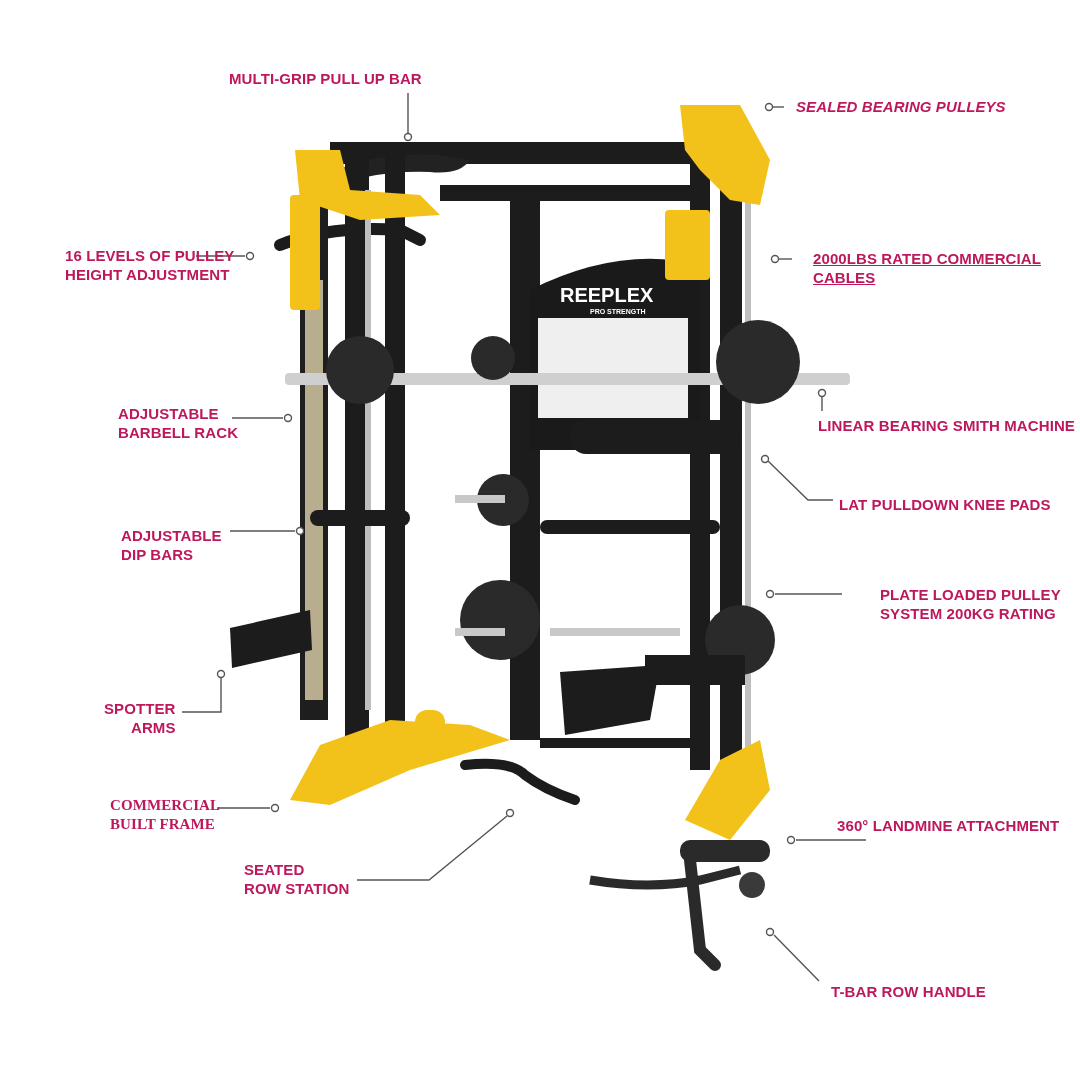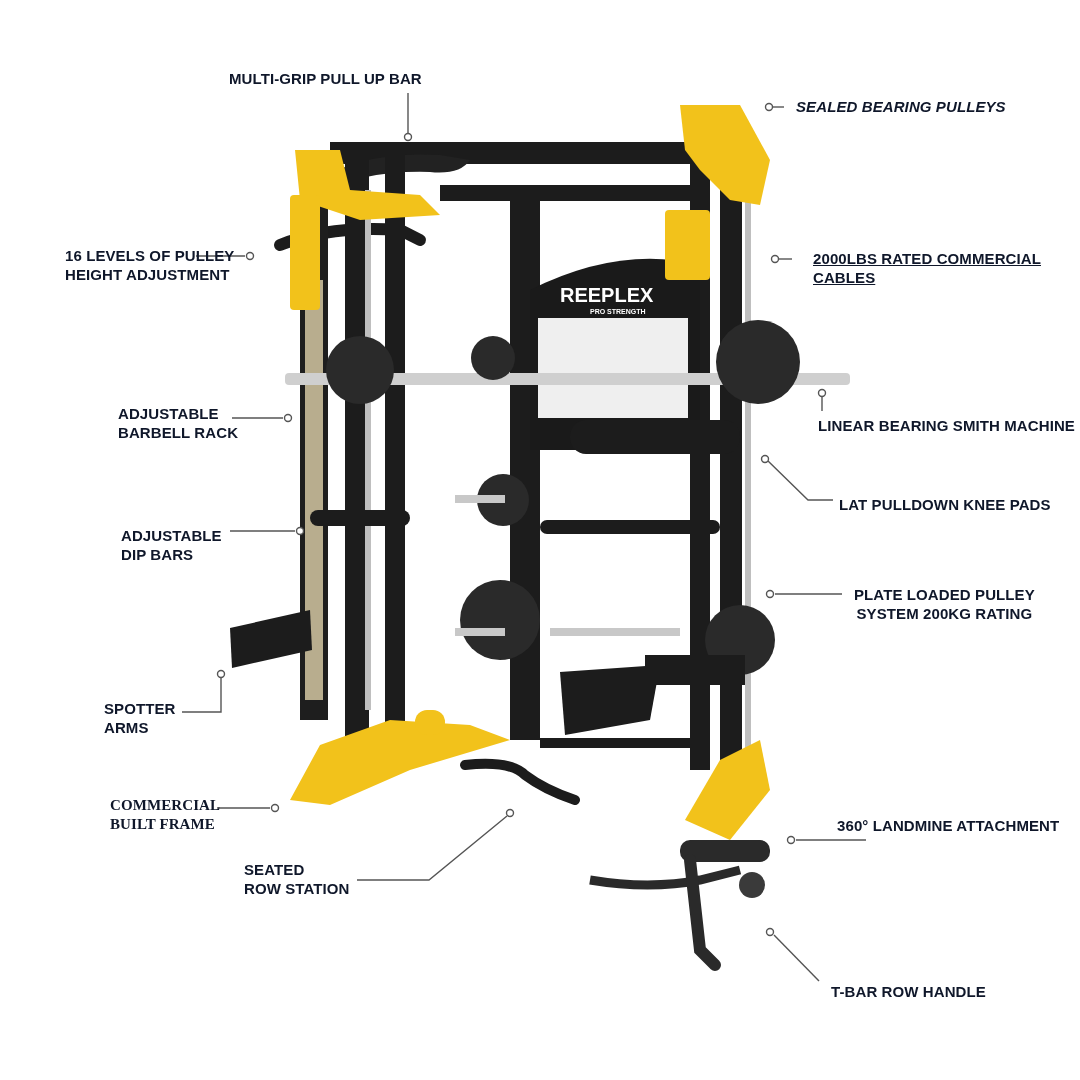--- a/index.html
+++ b/index.html
@@ -1,18 +1,18 @@
 <!DOCTYPE html>
 <html><head>
 <meta charset="utf-8">
 <style>
   html, body { margin:0; padding:0; background:#ffffff; }
   body { width:1080px; height:1080px; position:relative; overflow:hidden;
          font-family:"Liberation Sans", "DejaVu Sans", sans-serif; }
-  .label { position:absolute; color:#0f172a; font-weight:700; font-size:15px;
+  .label { position:absolute; color:#be185d; font-weight:700; font-size:15px;
            line-height:19px; letter-spacing:0.1px; text-transform:uppercase; white-space:nowrap; }
   .label span { display:block; }
   svg.overlay { position:absolute; left:0; top:0; }
   .machine { position:absolute; left:0; top:0; }
 </style>
 </head>
 <body>
 
 <svg class="machine" width="1080" height="1080" viewBox="0 0 1080 1080">
 
@@ -130,25 +130,25 @@
 <div class="label" style="left:818px;top:416px;">
   <span>LINEAR BEARING SMITH MACHINE</span>
 </div>
 <div class="label" style="left:839px;top:495px;">
   <span>LAT PULLDOWN KNEE PADS</span>
 </div>
 <div class="label" style="left:121px;top:526px;">
   <span>ADJUSTABLE</span>
   <span>DIP BARS</span>
 </div>
-<div class="label" style="left:854px;top:585px;text-align:center;">
+<div class="label" style="left:880px;top:585px;">
   <span>PLATE LOADED PULLEY</span>
   <span>SYSTEM 200KG RATING</span>
 </div>
-<div class="label" style="left:104px;top:699px;">
+<div class="label" style="left:104px;top:699px;text-align:right;">
   <span>SPOTTER</span>
   <span>ARMS</span>
 </div>
 <div class="label" style="left:110px;top:796px;font-family:Liberation Serif, serif;">
   <span>COMMERCIAL</span>
   <span>BUILT FRAME</span>
 </div>
 <div class="label" style="left:837px;top:816px;">
   <span>360° LANDMINE ATTACHMENT</span>
 </div>

